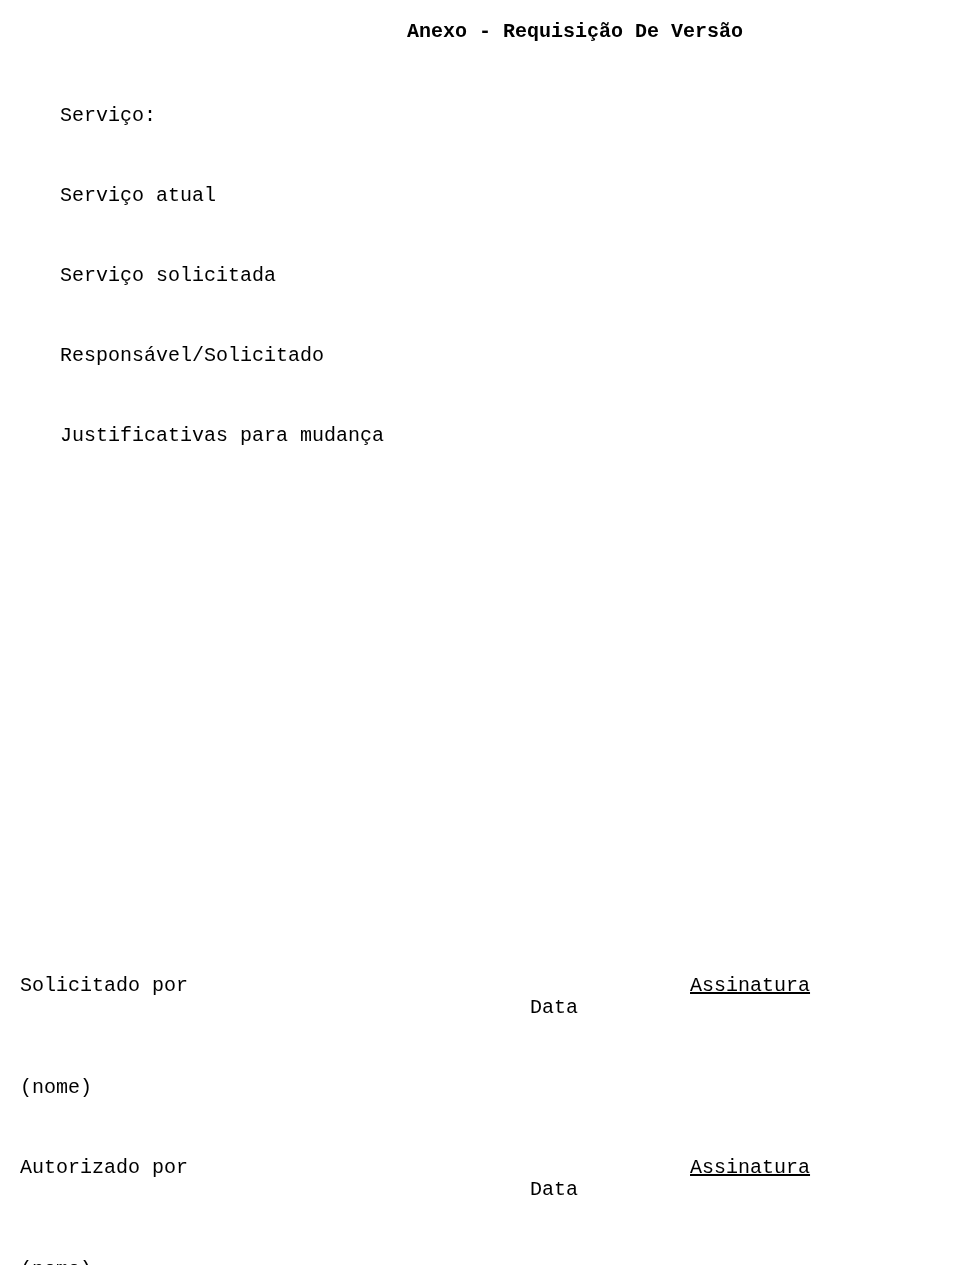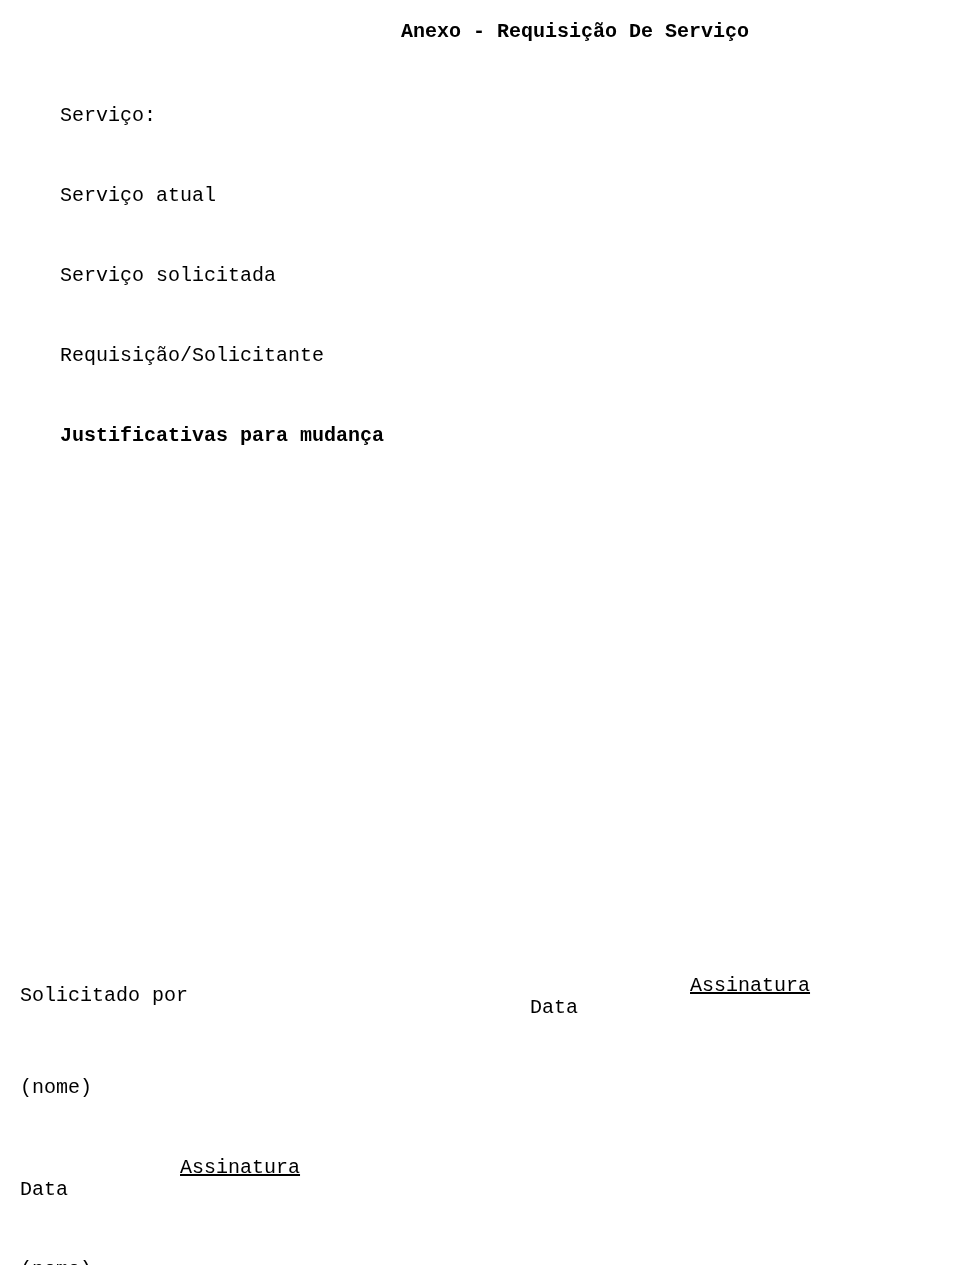--- a/index.html
+++ b/index.html
@@ -22,64 +22,64 @@
       font-weight: bold;
       margin-bottom: 56px;
       padding-left: 240px;
       padding-right: 50px;
     }
     .field {
       margin-bottom: 52px;
       margin-left: 40px;
     }
     .bold {
-      font-weight: bold;
+      font-weight: normal;
     }
     .spacer-large {
       height: 470px;
     }
     .sig-row {
       display: flex;
       margin-bottom: 52px;
     }
     .col1 {
       flex: 0 0 510px;
-      margin-top: 10px;
     }
     .col2 {
       flex: 0 0 160px;
       margin-top: 22px;
     }
     .col3 {
       flex: 1;
       text-decoration: underline;
     }
     .name-row {
       margin-bottom: 52px;
     }
   </style>
 </head>
 <body>
 
-<div class="title">Anexo - Requisição De Serviço</div>
+<div class="title">Anexo - Requisição De Versão</div>
 
 <div class="field">Serviço:</div>
 <div class="field">Serviço atual</div>
 <div class="field">Serviço solicitada</div>
-<div class="field">Requisição/Solicitante</div>
+<div class="field">Responsável/Solicitado</div>
 <div class="field bold">Justificativas para mudança</div>
 
 <div class="spacer-large"></div>
 
 <div class="sig-row">
   <div class="col1">Solicitado por</div>
   <div class="col2">Data</div>
   <div class="col3">Assinatura</div>
 </div>
 
 <div class="name-row">(nome)</div>
 
 <div class="sig-row">
+  <div class="col1">Autorizado por</div>
   <div class="col2">Data</div>
   <div class="col3">Assinatura</div>
 </div>
 
 <div class="name-row">(nome)</div>
 
 </body></html>

